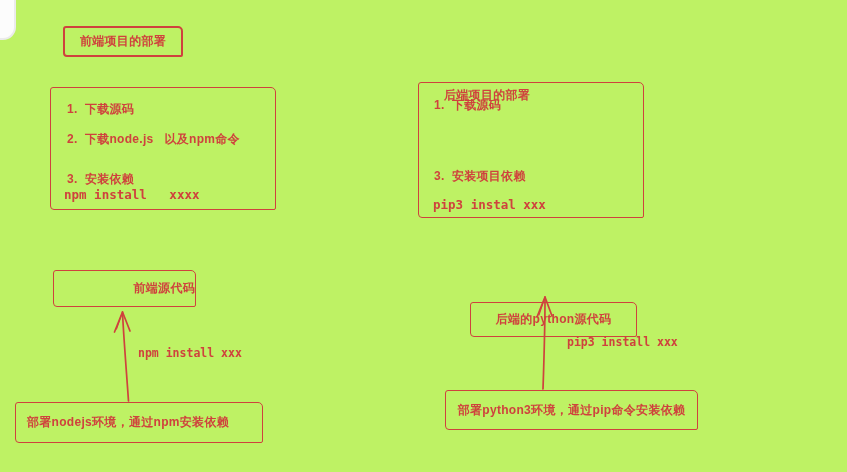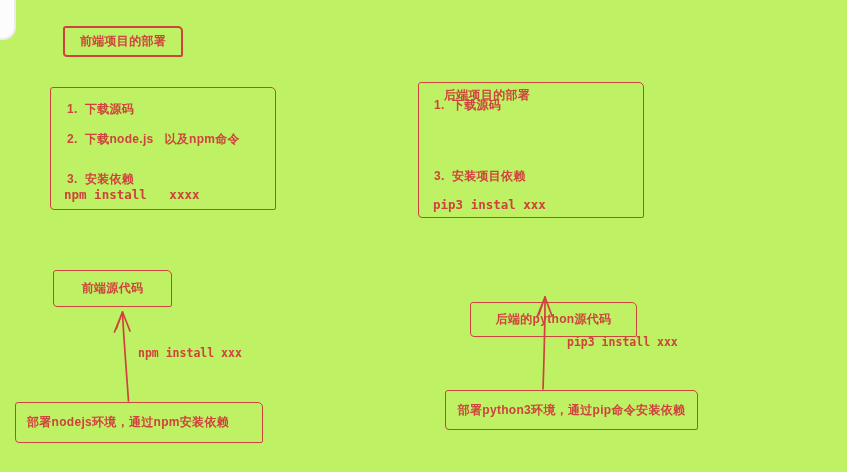--- a/index.html
+++ b/index.html
@@ -42,21 +42,21 @@
     <span class="cjk">前端项目的部署</span>
   </div>
 
   <div class="abs rbox" style="left:50px; top:87px; width:226px; height:123px;">
     <span class="abs cjk" style="left:16px; top:14px;">1.  下载源码</span>
     <span class="abs cjk" style="left:16px; top:44px;">2.  下载node.js   以及npm命令</span>
     <span class="abs cjk" style="left:16px; top:84px;">3.  安装依赖</span>
     <span class="abs code" style="left:13px; top:99px; font-size:12.5px;">npm install   xxxx</span>
   </div>
 
-  <div class="abs rbox center" style="left:53px; top:270px; width:119px; height:37px;">
+  <div class="abs rbox center" style="left:53px; top:270px; width:143px; height:37px;justify-content:flex-end;">
     <span class="cjk">前端源代码</span>
   </div>
 
   <span class="abs code" style="left:138px; top:346px; font-size:11.5px;">npm install xxx</span>
 
   <div class="abs rbox" style="left:15px; top:402px; width:248px; height:41px; display:flex; align-items:center;">
     <span class="cjk" style="margin-left:11px;">部署nodejs环境，通过npm安装依赖</span>
   </div>
 
   <span class="abs cjk" style="left:444px; top:44px;margin-top:44px;">后端项目的部署</span>

